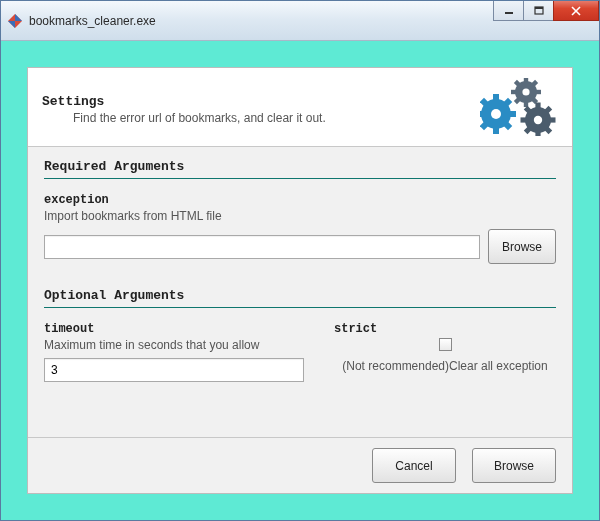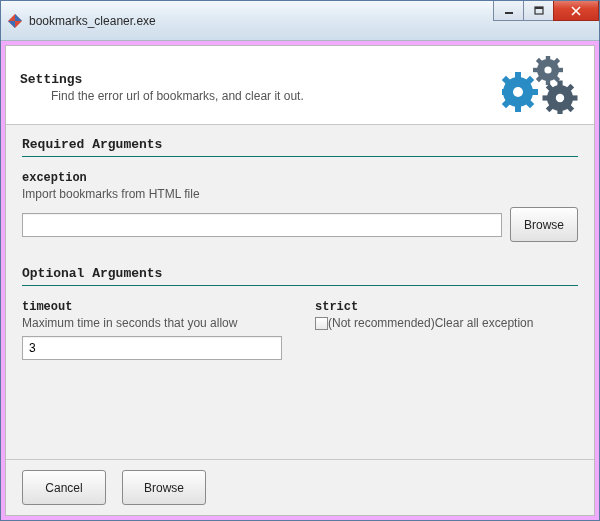--- a/index.html
+++ b/index.html
@@ -67,24 +67,24 @@
   .ctrl-btn.close {
     width: 46px;
     background: linear-gradient(to bottom, #e67a6a, #d9442d 40%, #c83421 100%);
     color: #fff;
     border-color: #a02818;
   }
   .ctrl-btn svg { display:block; }
 
   .client {
     flex: 1;
-    padding: 4px;
+    padding: 26px;
     display: flex;
     flex-direction: column;
-    background: #f0abfc;
+    background: #5eead4;
   }
   .panel {
     flex: 1;
     border: 1px solid #bcbcbc;
     background: #f1f1f1;
     display: flex;
     flex-direction: column;
   }
   .header {
     background: #ffffff;
@@ -171,39 +171,41 @@
     gap: 30px;
   }
   .col { flex: 1; }
   .timeout-input {
     width: 260px;
     display: block;
   }
   .checkbox-row {
     display: flex;
     align-items: center;
-    gap: 0;
+    gap: 8px;
     margin-top: 2px;
+    flex-direction: column;
   }
   .cb {
     width: 13px;
     height: 13px;
     border: 1px solid #888;
     background: linear-gradient(to bottom,#fff,#eaeaea);
     cursor: pointer;
   }
   .cb-label {
     font-size: 12px;
     color: #555;
   }
 
   .footer {
     border-top: 1px solid #c8c8c8;
     padding: 10px 16px;
     display: flex;
+    justify-content: flex-end;
     gap: 16px;
   }
   .action-btn { min-width: 84px; }
 </style>
 </head>
 <body>
 
 <div class="window">
   <div class="titlebar">
     <span class="app-icon">

